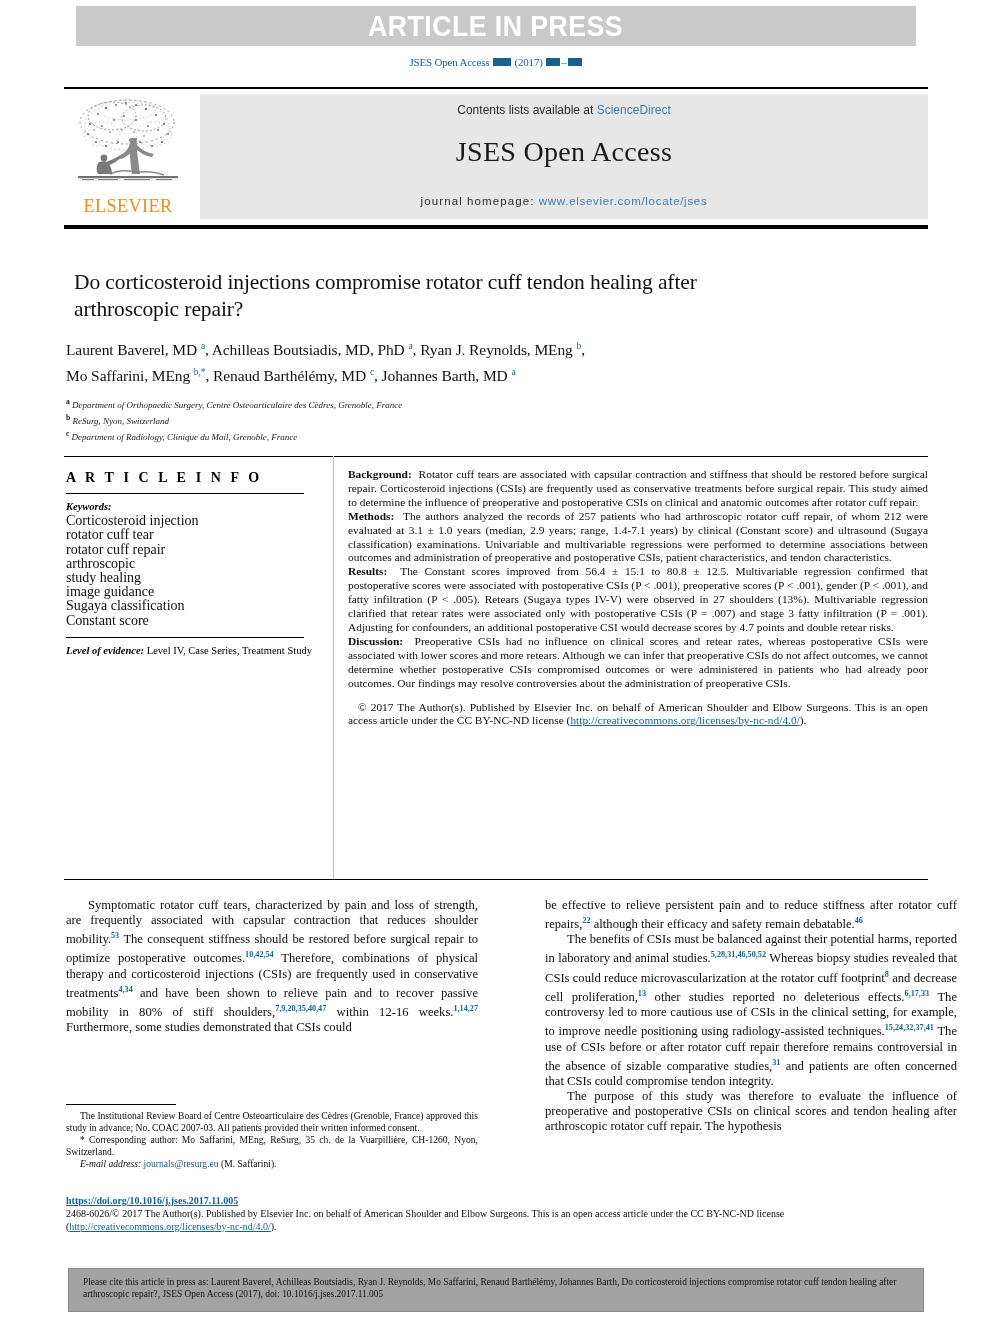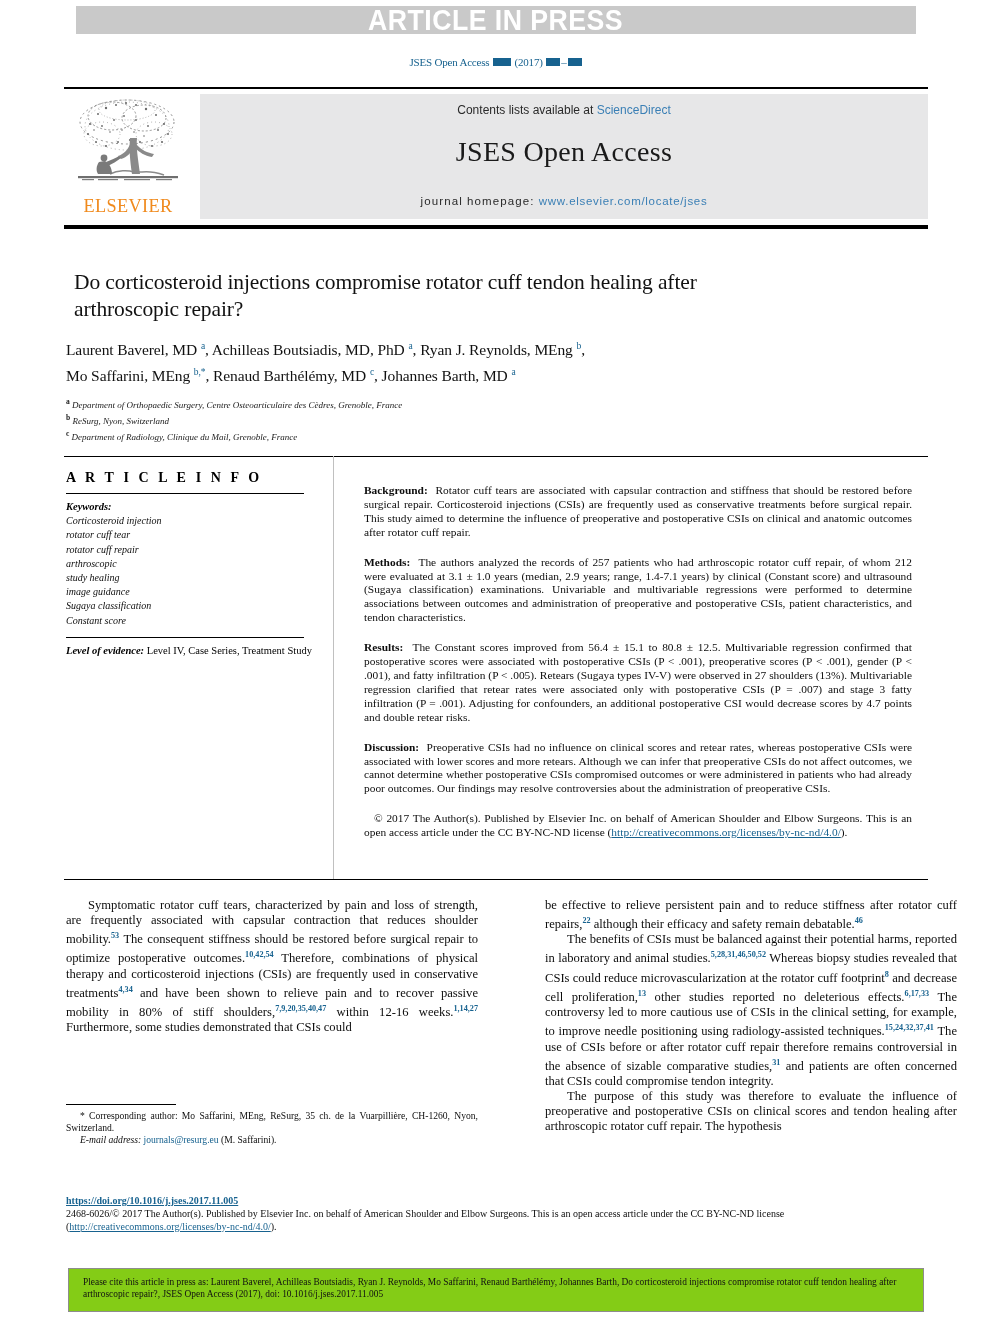--- a/index.html
+++ b/index.html
@@ -15,21 +15,21 @@
     color: #000;
     overflow: hidden;
   }
 
   
   .press-banner {
     position: absolute;
     left: 76px;
     top: 6px;
     width: 840px;
-    height: 28px;
+    height: 40px;
     background: #c9c9c9;
     display: flex;
     align-items: center;
     justify-content: center;
   }
   .press-banner span {
     font-family: "Liberation Sans", sans-serif;
     font-weight: bold;
     font-size: 29px;
     letter-spacing: 0.5px;
@@ -235,24 +235,23 @@
   }
   .kw-label {
     font-family: "Liberation Serif", serif;
     font-style: italic;
     font-weight: bold;
     font-size: 10.5px;
     line-height: 14.2px;
   }
   .kw-item {
     font-family: "Liberation Serif", serif;
-    font-size: 10px;
+    font-size: 14px;
     line-height: 14.2px;
     color: #0d0d0d;
-    font-style: italic;
   }
   .info-hr2 {
     width: 238px;
     height: 1px;
     background: #000;
     margin: 9px 0 6px 0;
   }
   .loe {
     font-family: "Liberation Serif", serif;
     font-size: 10.5px;
@@ -265,21 +264,21 @@
     position: absolute;
     left: 348px;
     top: 468px;
     width: 580px;
     font-family: "Liberation Serif", serif;
     font-size: 11.4px;
     line-height: 13.9px;
     text-align: justify;
     color: #0d0d0d;
   }
-  .abs-col p { margin: 16px; }
+  .abs-col p { margin: 0; }
   .abs-col b { font-weight: bold; }
   .abs-copy {
     margin-top: 10px !important;
     text-align: justify;
   }
   .abs-copy .lnk { color: #17628f; }
   .copyline { text-indent: 10px; }
 
   
   .body-col {
@@ -336,21 +335,21 @@
   .doi-block .doi-link { color: #17628f; font-weight: bold; display: block; }
   .doi-block .lnk { color: #17628f; }
 
   
   .cite-box {
     position: absolute;
     left: 68px;
     top: 1268px;
     width: 856px;
     height: 44px;
-    background: #84cc16;
+    background: #a3a3a3;
     border: 1px solid #8d8d8d;
     box-sizing: border-box;
   }
   .cite-text {
     position: absolute;
     left: 14px;
     top: 7px;
     right: 14px;
     font-family: "Liberation Serif", serif;
     font-size: 9.4px;
@@ -528,20 +527,21 @@
 </div>
 
 <div class="body-col body-right">
   <p class="noindent">be effective to relieve persistent pain and to reduce stiffness after rotator cuff repairs,<sup class="ref">22</sup> although their efficacy and safety remain debatable.<sup class="ref">46</sup></p>
   <p>The benefits of CSIs must be balanced against their potential harms, reported in laboratory and animal studies.<sup class="ref">5,28,31,46,50,52</sup> Whereas biopsy studies revealed that CSIs could reduce microvascularization at the rotator cuff footprint<sup class="ref">8</sup> and decrease cell proliferation,<sup class="ref">13</sup> other studies reported no deleterious effects.<sup class="ref">6,17,33</sup> The controversy led to more cautious use of CSIs in the clinical setting, for example, to improve needle positioning using radiology-assisted techniques.<sup class="ref">15,24,32,37,41</sup> The use of CSIs before or after rotator cuff repair therefore remains controversial in the absence of sizable comparative studies,<sup class="ref">31</sup> and patients are often concerned that CSIs could compromise tendon integrity.</p>
   <p>The purpose of this study was therefore to evaluate the influence of preoperative and postoperative CSIs on clinical scores and tendon healing after arthroscopic rotator cuff repair. The hypothesis</p>
 </div>
 
 <div class="fn-rule"></div>
 <div class="footnotes">
+  <p>The Institutional Review Board of Centre Osteoarticulaire des Cèdres (Grenoble, France) approved this study in advance; No. COAC 2007-03. All patients provided their written informed consent.</p>
   <p>
     <span>*</span>
     <span>Corresponding author: Mo Saffarini, MEng, ReSurg, 35 ch. de la Vuarpillière, CH-1260, Nyon, Switzerland.</span>
   </p>
   <p>
     <span class="email-lbl">E-mail address:</span>
     <a href="#">journals@resurg.eu</a>
     <span>(M. Saffarini).</span>
   </p>
 </div>

